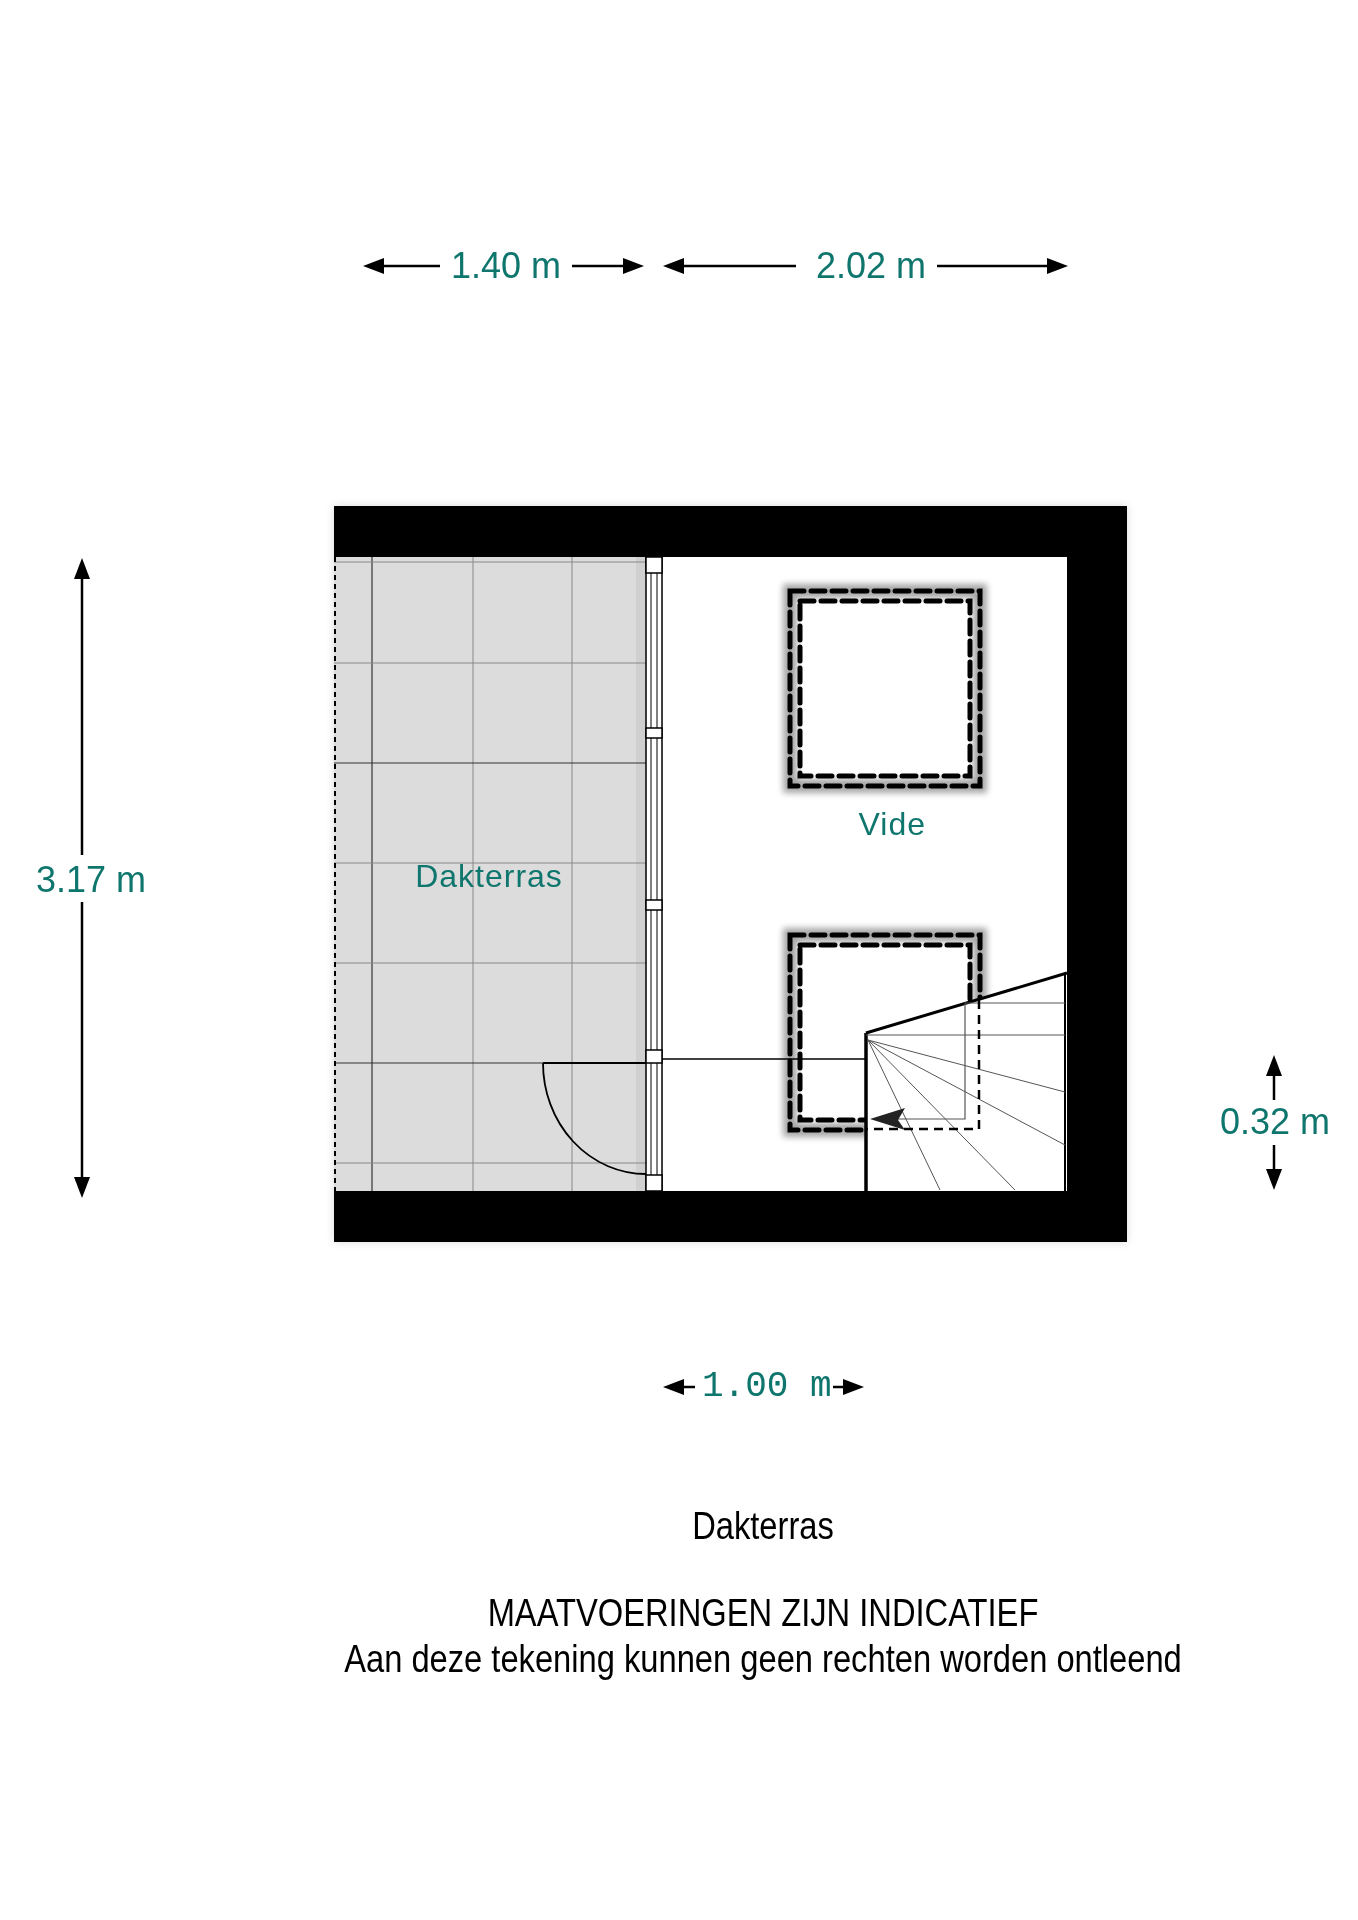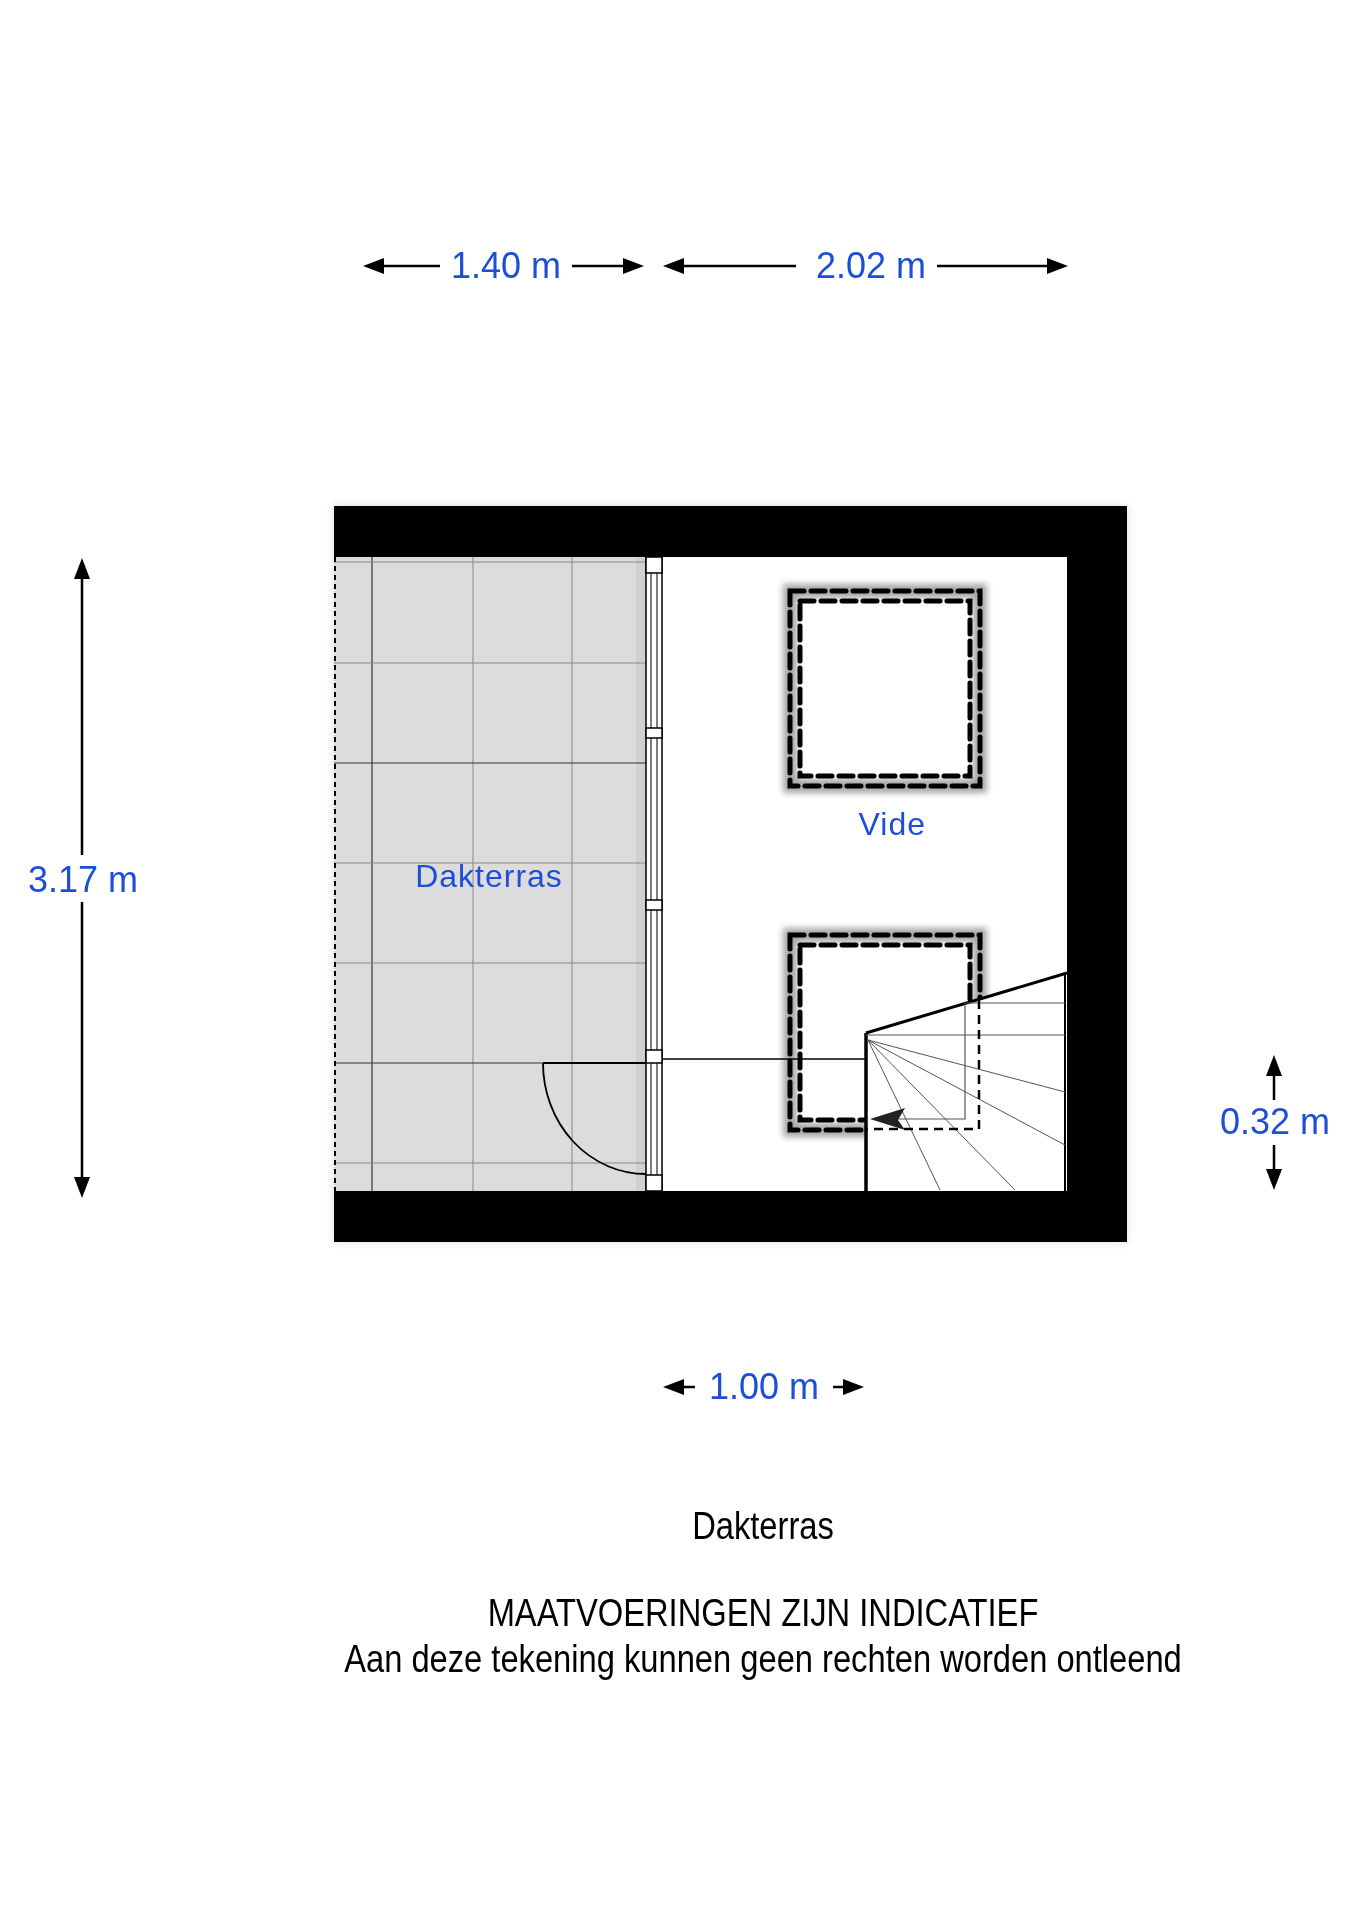--- a/index.html
+++ b/index.html
@@ -1,18 +1,18 @@
 <!DOCTYPE html>
 <html><head>
 <meta charset="utf-8">
 <style>
   html, body { margin: 0; padding: 0; background: #ffffff; }
   body { width: 1358px; height: 1920px; position: relative; overflow: hidden; }
   .abs { position: absolute; }
-  .lbl { font-family: "Liberation Sans", sans-serif; color: #1d4ed8; white-space: nowrap; line-height: 1; }
+  .lbl { font-family: "Liberation Sans", sans-serif; color: #0f766e; white-space: nowrap; line-height: 1; }
   .dim { font-size: 36px; }
   .room { font-size: 32px; letter-spacing: 1px; }
   .cap { font-family: "Liberation Sans", sans-serif; font-size: 38px; color:#000; white-space: nowrap; line-height: 1;
          transform: scaleX(0.86); transform-origin: center; }
 </style>
 </head>
 <body>
 
 <svg class="abs" style="left:0;top:0" width="1358" height="1920" viewBox="0 0 1358 1920">
   <defs>
@@ -132,22 +132,22 @@
 
     <line x1="672" y1="1387" x2="695" y2="1387"></line>
     <polygon points="663,1387 684,1379 684,1395" stroke="none"></polygon>
     <line x1="833" y1="1387" x2="854" y2="1387"></line>
     <polygon points="864,1387 843,1379 843,1395" stroke="none"></polygon>
   </g>
 </svg>
 
 <div class="abs lbl dim" style="left:448px; top:248px; width:116px; text-align:center;">1.40 m</div>
 <div class="abs lbl dim" style="left:806px; top:248px; width:120px; text-align:right;">2.02 m</div>
-<div class="abs lbl dim" style="left:20px; top:862px; width:126px; text-align:center;">3.17 m</div>
+<div class="abs lbl dim" style="left:20px; top:862px; width:126px; text-align:right;">3.17 m</div>
 <div class="abs lbl dim" style="left:1212px; top:1104px; width:126px; text-align:center;">0.32 m</div>
-<div class="abs lbl dim" style="left:702px; top:1369px; width:124px; text-align:center;">1.00 m</div>
+<div class="abs lbl dim" style="left:702px; top:1369px; width:124px; text-align:center;font-family:Liberation Mono, monospace;">1.00 m</div>
 
 <div class="abs lbl room" style="left:389px; top:860px; width:200px; text-align:center;">Dakterras</div>
 <div class="abs lbl room" style="left:806px; top:808px; width:120px; text-align:right;">Vide</div>
 
 <div class="abs cap" style="left:0; top:1507px; width:1526px; text-align:center; transform-origin: 763px 0;">Dakterras</div>
 <div class="abs cap" style="left:0; top:1594px; width:1526px; text-align:center; transform-origin: 763px 0;">MAATVOERINGEN ZIJN INDICATIEF</div>
 <div class="abs cap" style="left:0; top:1640px; width:1526px; text-align:center; transform-origin: 763px 0;">Aan deze tekening kunnen geen rechten worden ontleend</div>
 
 </body></html>

